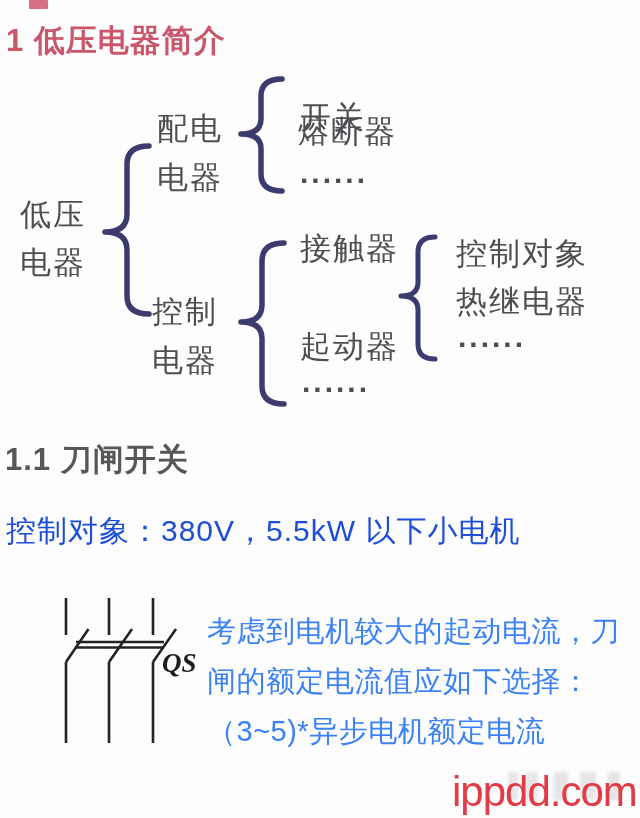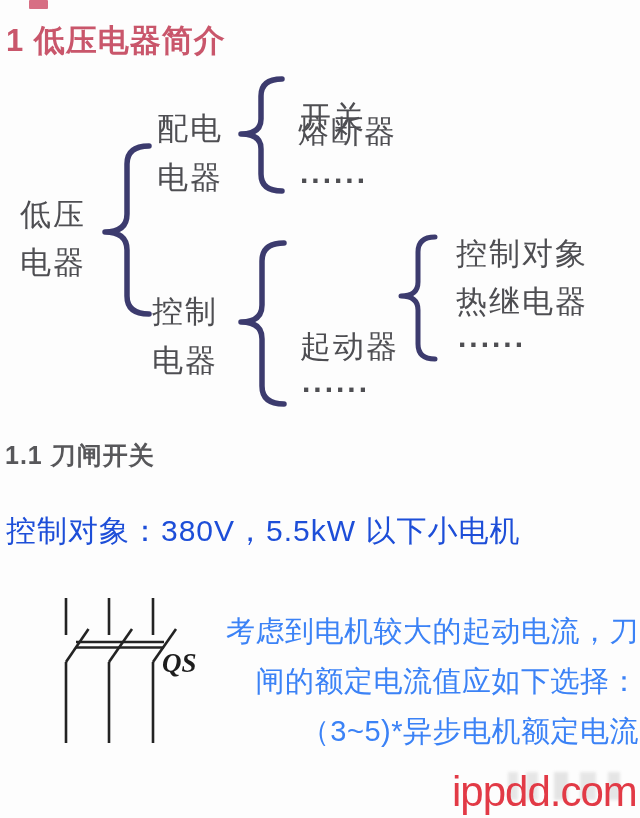--- a/index.html
+++ b/index.html
@@ -2,21 +2,20 @@
 <html><head>
 <meta charset="utf-8">
 <style>
   html,body{margin:0;padding:0;}
   .page{
     position:relative;
     width:640px;height:818px;
     background:#fdfdfd;
     overflow:hidden;
     font-family:"Liberation Sans", sans-serif;
-    text-align:right;
   }
   .abs{position:absolute;}
   .top-mark{
     left:29px;top:0;width:19px;height:9px;
     background:#d0566e;border-radius:1px;opacity:.85;
   }
   .page-title{
     left:6px;top:20px;
     font-size:31px;font-weight:bold;color:#c9566b;
     letter-spacing:1px;white-space:nowrap;
@@ -28,21 +27,21 @@
   .tree-leaf{
     font-size:31px;color:#4e4e52;white-space:nowrap;letter-spacing:2px;
   }
   .tree-dots{
     font-size:30px;color:#4e4e52;letter-spacing:3px;font-weight:bold;
     white-space:nowrap;
   }
   .braces-svg{left:0;top:0;pointer-events:none;}
   .section-heading{
     left:5px;top:439px;
-    font-size:25px;font-weight:bold;color:#57575a;
+    font-size:31px;font-weight:bold;color:#57575a;
     letter-spacing:1px;white-space:nowrap;
   }
   .control-target{
     left:6px;top:511px;
     font-size:30px;color:#1d4ed8;
     letter-spacing:1px;white-space:nowrap;
   }
   .symbol-svg{left:40px;top:588px;}
   .symbol-caption{
     left:47px;top:756px;
@@ -97,20 +96,21 @@
 
   <div class="abs tree-node" style="left:152px;top:274px;line-height:49px;margin-top:13px;">
     <div>控制</div>
     <div>电器</div>
   </div>
 
   <div class="abs tree-leaf" style="left:300px;top:72px;margin-top:25px;">开关</div>
   <div class="abs tree-leaf" style="left:298px;top:111px;">熔断器</div>
   <div class="abs tree-dots" style="left:300px;top:156px;">......</div>
 
+  <div class="abs tree-leaf" style="left:300px;top:228px;">接触器</div>
   <div class="abs tree-leaf" style="left:300px;top:326px;">起动器</div>
   <div class="abs tree-dots" style="left:302px;top:365px;">......</div>
 
   <div class="abs tree-leaf" style="left:456px;top:233px;">控制对象</div>
   <div class="abs tree-leaf" style="left:456px;top:281px;">热继电器</div>
   <div class="abs tree-dots" style="left:458px;top:320px;">......</div>
 
   <div class="abs section-heading">1.1 刀闸开关</div>
   <div class="abs control-target">控制对象：380V，5.5kW 以下小电机</div>
 

